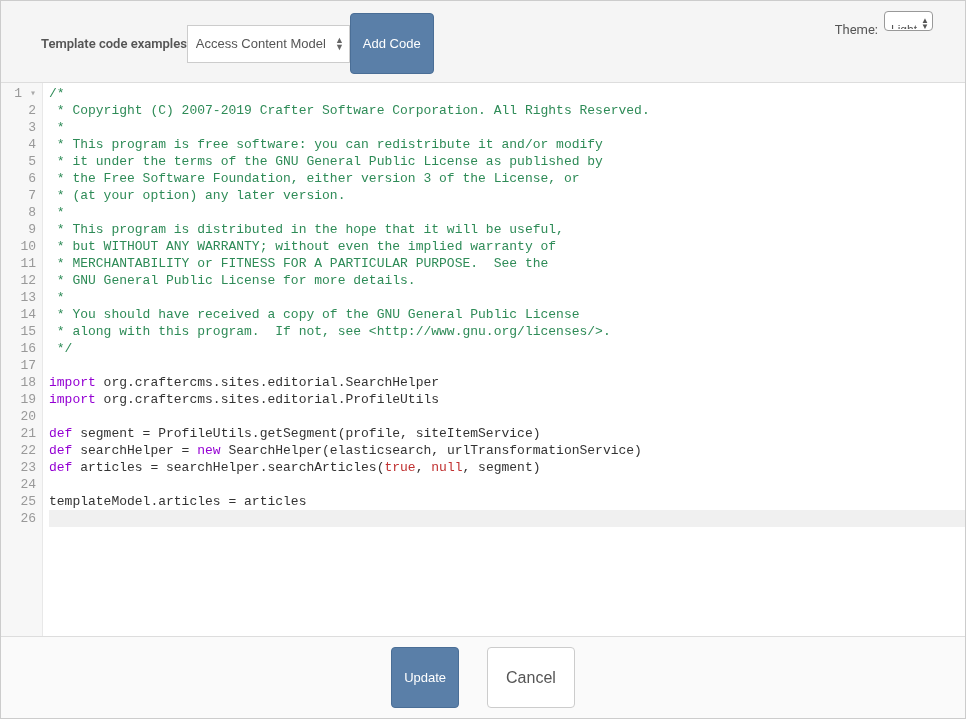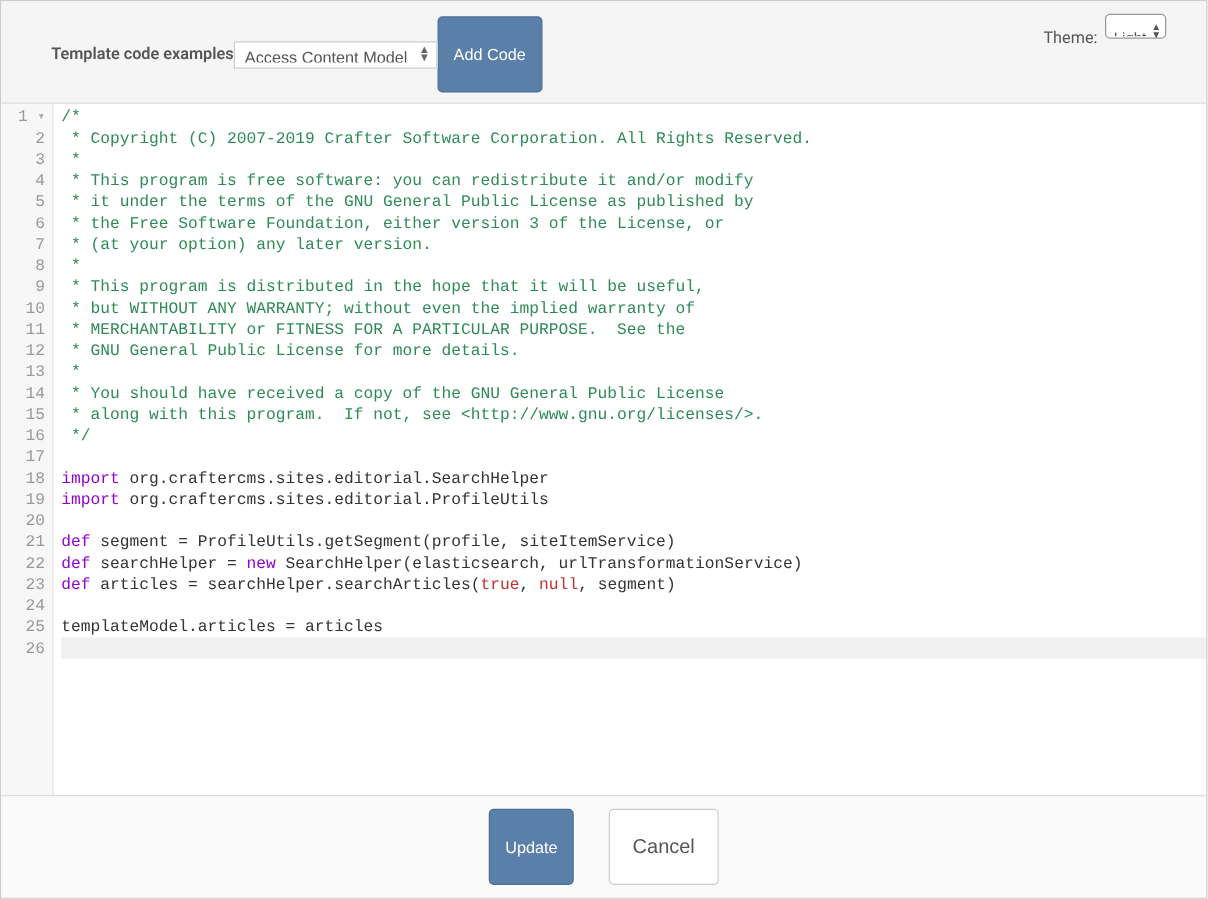--- a/index.html
+++ b/index.html
@@ -43,21 +43,21 @@
     .select-wrap select {
       background: #fff;
       border: 1px solid #ccc;
       border-radius: 0;
       padding: 4px 22px 4px 8px;
       font-size: 13px;
       color: #555;
       appearance: none;
       -webkit-appearance: none;
       cursor: pointer;
-      height: 22px;
+      height: 38px;
     }
     .select-arrows {
       position: absolute;
       right: 6px;
       top: 50%;
       transform: translateY(-50%);
       pointer-events: none;
       font-size: 9px;
       line-height: 7px;
       color: #666;

